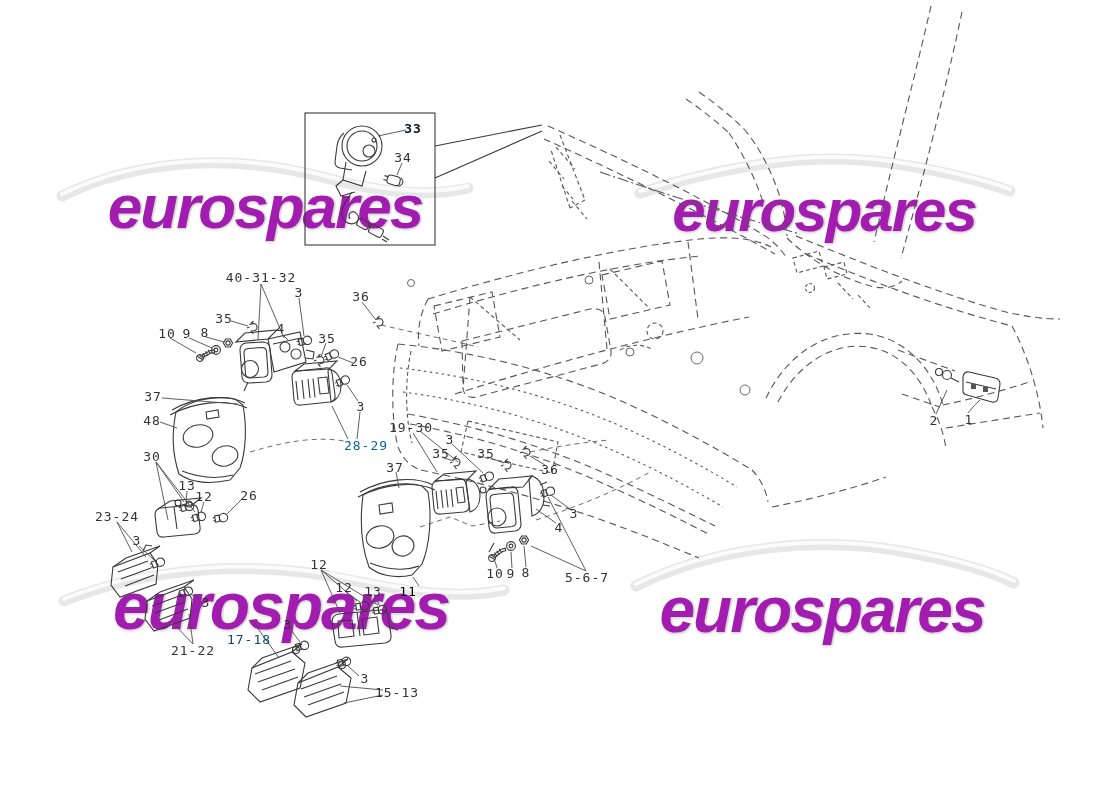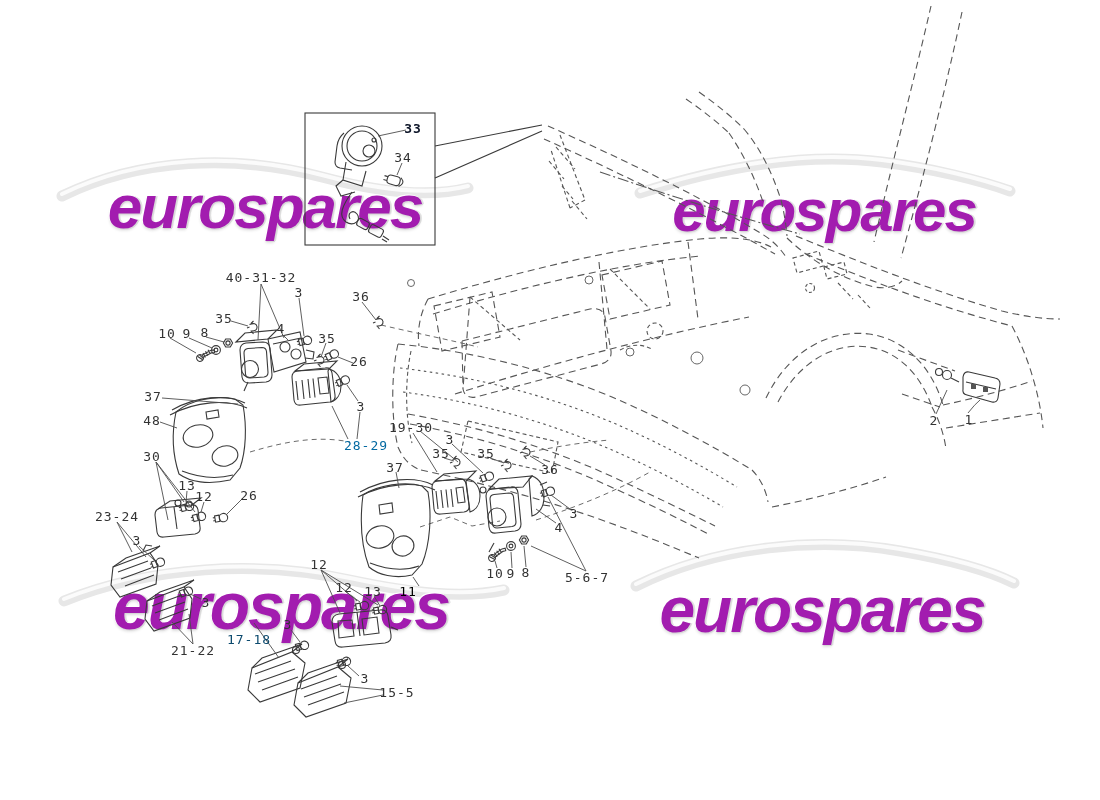--- a/index.html
+++ b/index.html
@@ -406,18 +406,18 @@
       <div class="callout" style="left: 587px; top: 577px; color: rgb(51, 51, 51);">5-6-7</div>
       <div class="callout" style="left: 408px; top: 591px; color: #000000;">11</div>
       <div class="callout" style="left: 344px; top: 587px; color: rgb(51, 51, 51);">12</div>
       <div class="callout" style="left: 373px; top: 591px; color: rgb(51, 51, 51);">13</div>
       <div class="callout" style="left: 319px; top: 564px; color: rgb(51, 51, 51);">12</div>
       <div class="callout" style="left: 249px; top: 639px; color: #0c4a6e;">17-18</div>
       <div class="callout" style="left: 288px; top: 624px; color: rgb(51, 51, 51);">3</div>
       <div class="callout" style="left: 193px; top: 650px; color: rgb(51, 51, 51);">21-22</div>
       <div class="callout" style="left: 206px; top: 602px; color: rgb(51, 51, 51);">3</div>
       <div class="callout" style="left: 365px; top: 678px; color: rgb(51, 51, 51);">3</div>
-      <div class="callout" style="left: 397px; top: 692px; color: rgb(51, 51, 51);">15-5</div>
+      <div class="callout" style="left: 397px; top: 692px; color: rgb(51, 51, 51);">15-13</div>
       <div class="callout" style="left: 934px; top: 420px; color: rgb(51, 51, 51);">2</div>
       <div class="callout" style="left: 969px; top: 419px; color: rgb(51, 51, 51);">1</div>
     </div>
 
 </div>
 
 </body></html>

